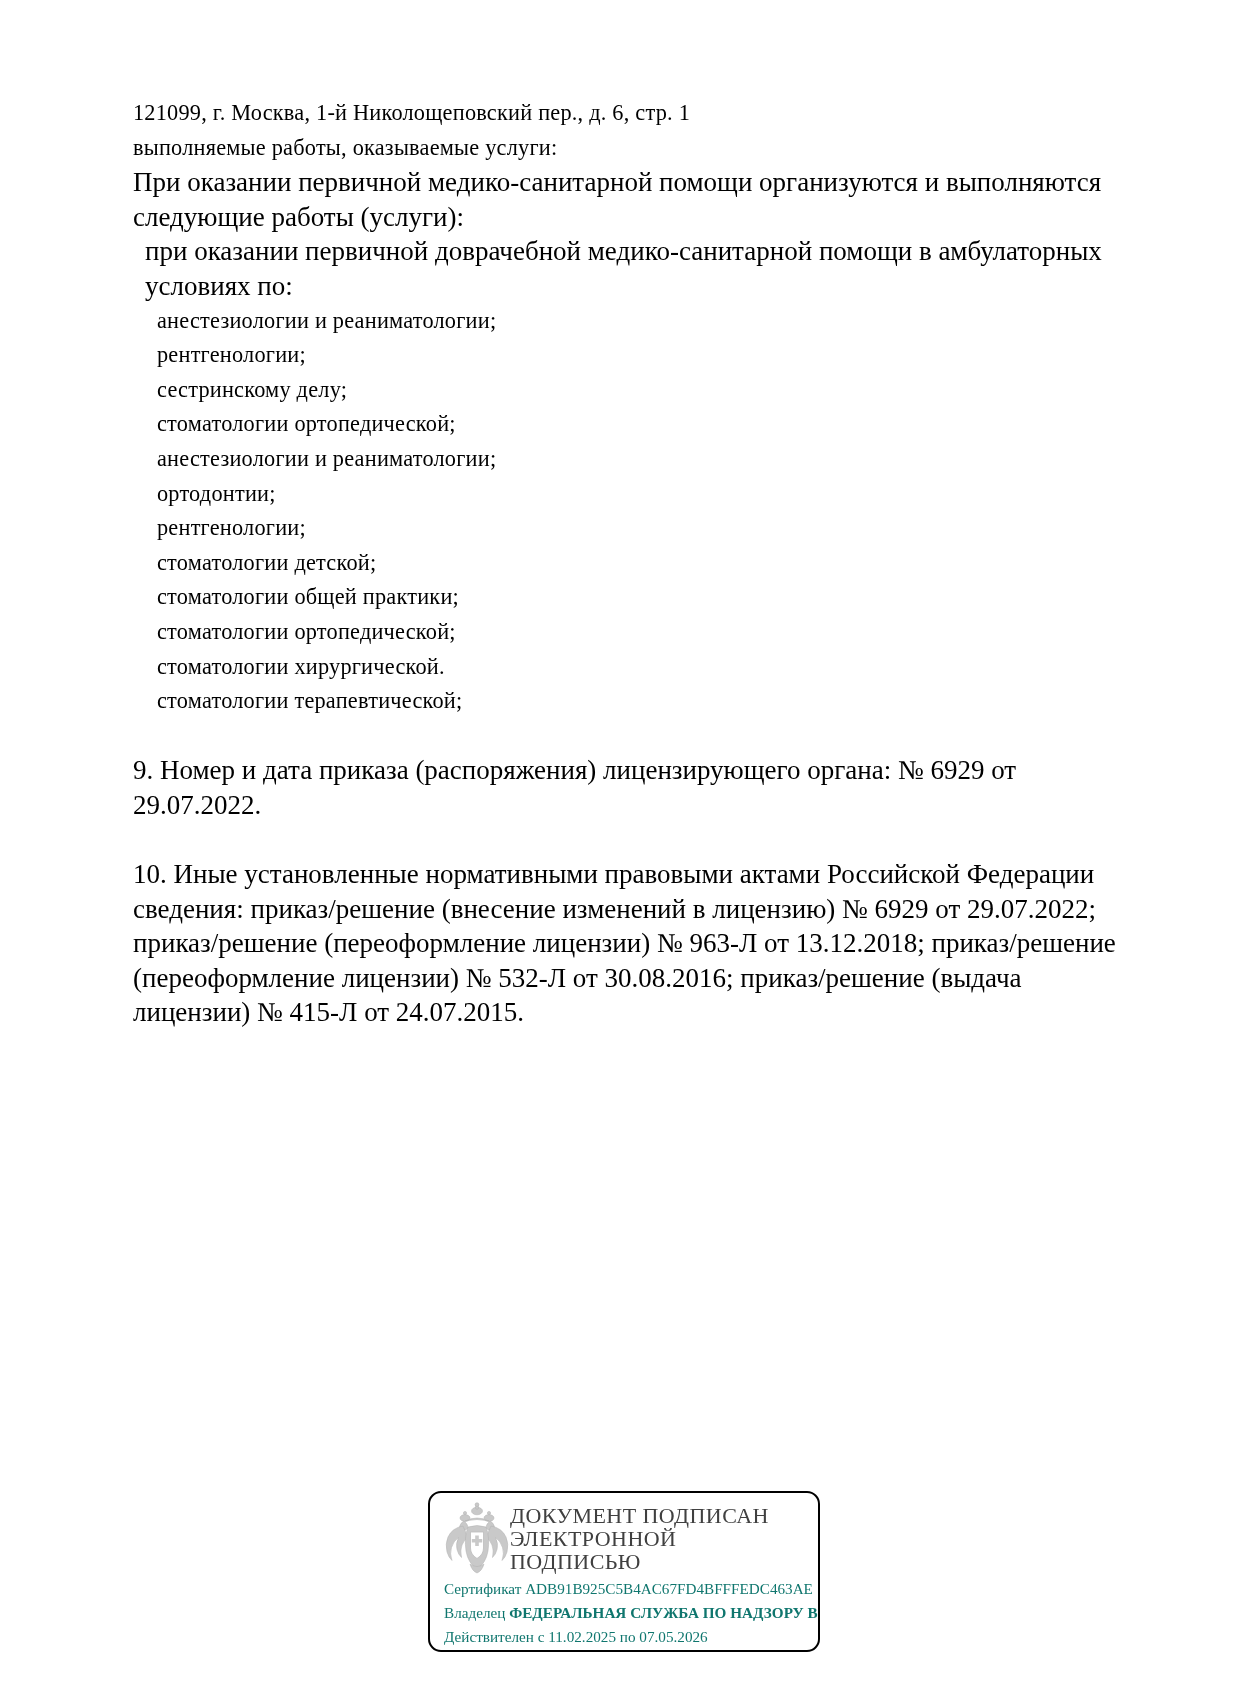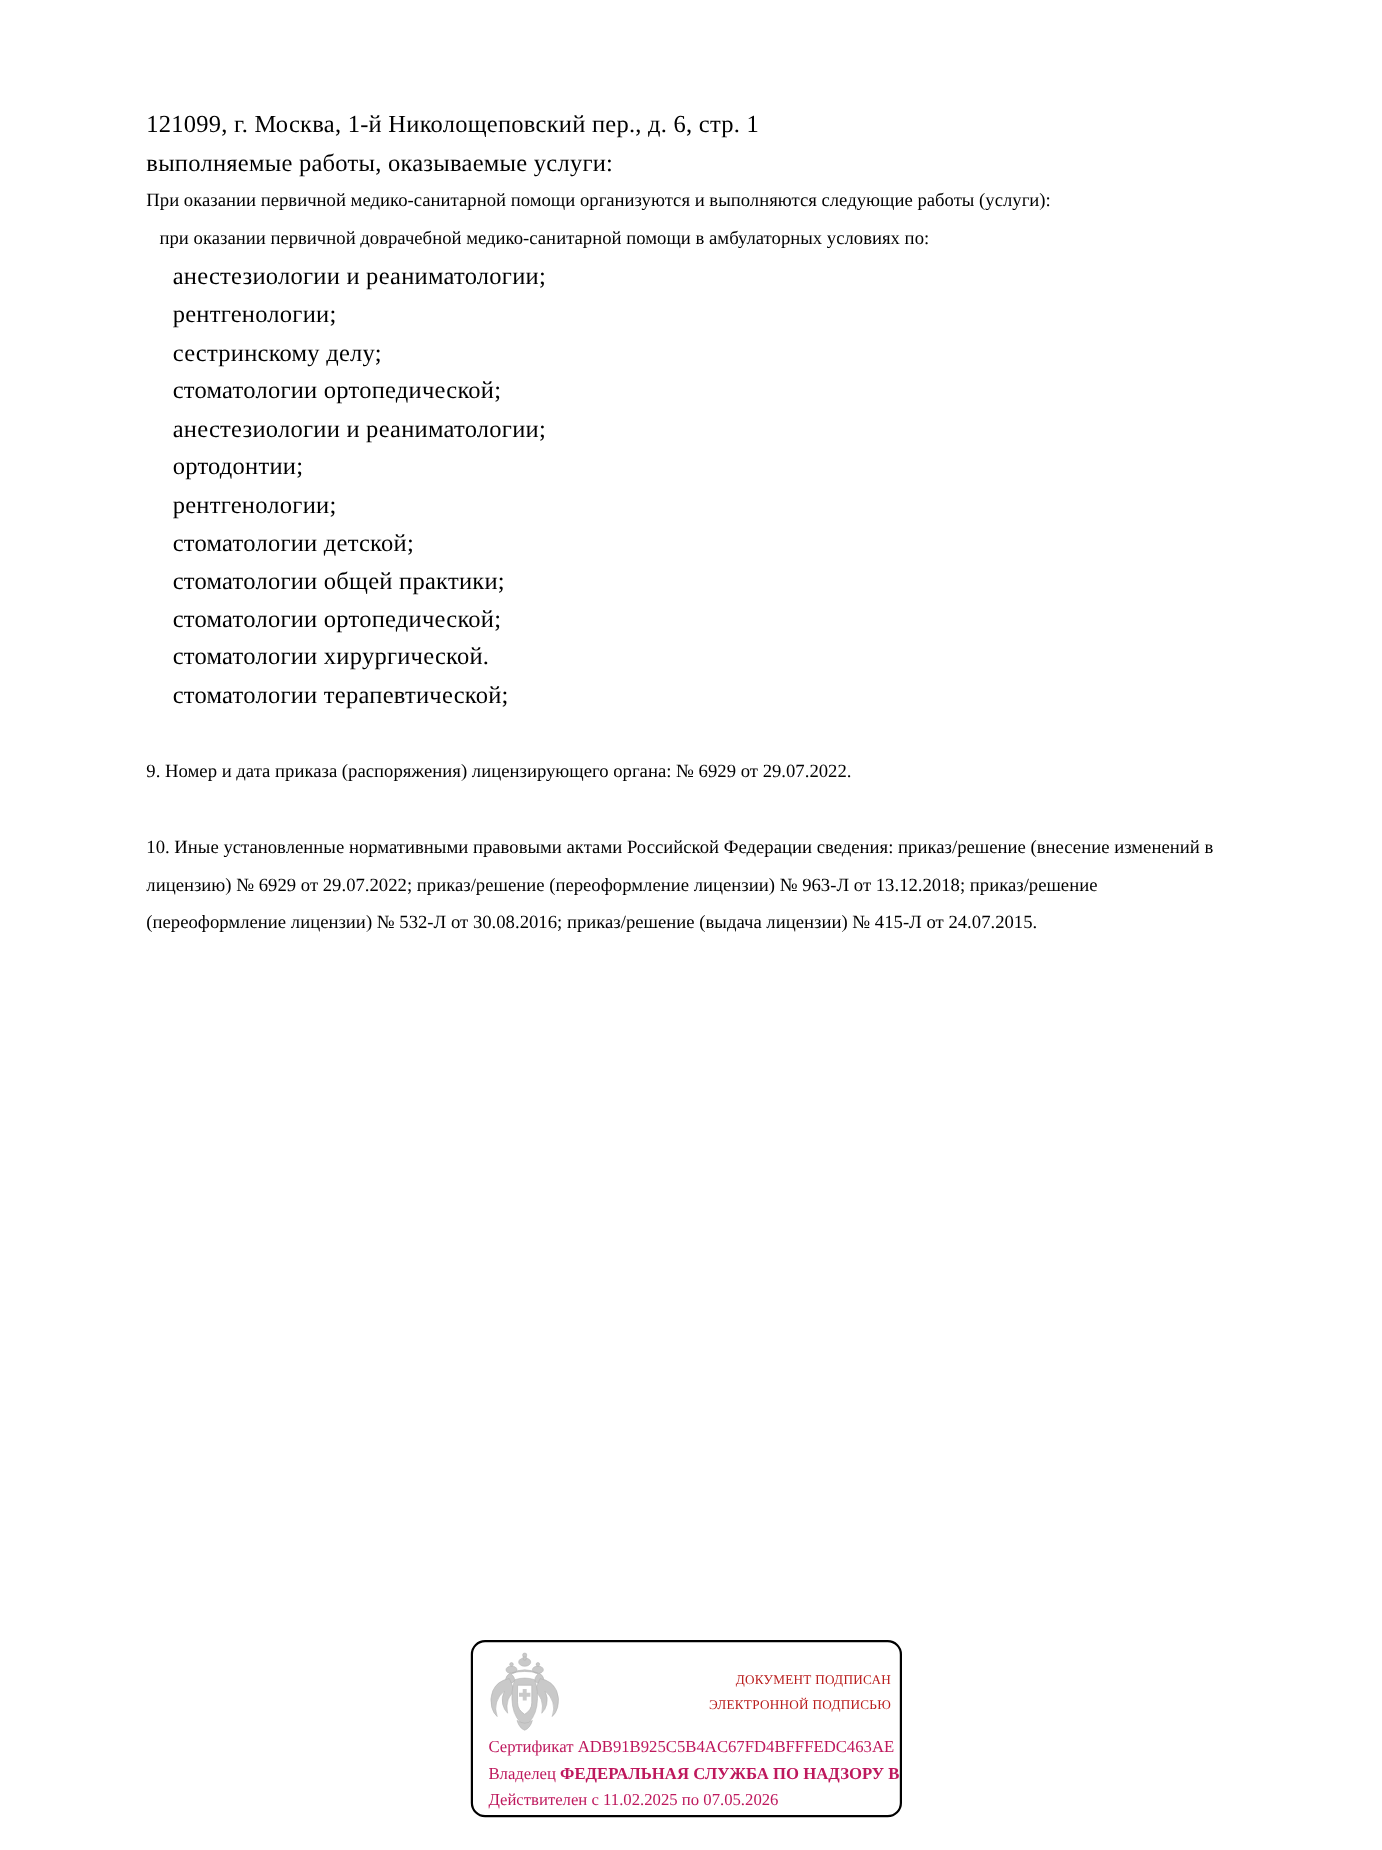--- a/index.html
+++ b/index.html
@@ -36,21 +36,21 @@
 
   .line {
     font-size: 22.3px;
     line-height: 34.6px;
     white-space: pre-wrap;
     letter-spacing: 0.01em;
   }
 
   
   .para {
-    font-size: 17px;
+    font-size: 27px;
     line-height: 34.6px;
     margin: 0;
     text-align: left;
   }
 
   .indent-sub {
     padding-left: 12px;
   }
   .indent-item {
     padding-left: 24px;
@@ -84,38 +84,38 @@
 
   .emblem {
     width: 66px;
     height: 74px;
     flex: 0 0 66px;
     display: block;
   }
 
   .stamp-title {
     flex: 1 1 auto;
-    text-align: right;
-    font-size: 12px;
+    text-align: left;
+    font-size: 22px;
     line-height: 23px;
     letter-spacing: 0.02em;
     padding-right: 8px;
-    color: #b91c1c;
+    color: #404040;
   }
 
   .stamp-lines {
     padding: 0 0 0 14px;
     box-sizing: border-box;
   }
 
   .stamp-line {
     font-size: 15.2px;
     line-height: 24.2px;
     white-space: nowrap;
-    color: #be185d;
+    color: #0f766e;
   }
 
   .stamp-line b {
     font-weight: bold;
   }
 </style>
 </head>
 <body>
 
 <div class="page">

